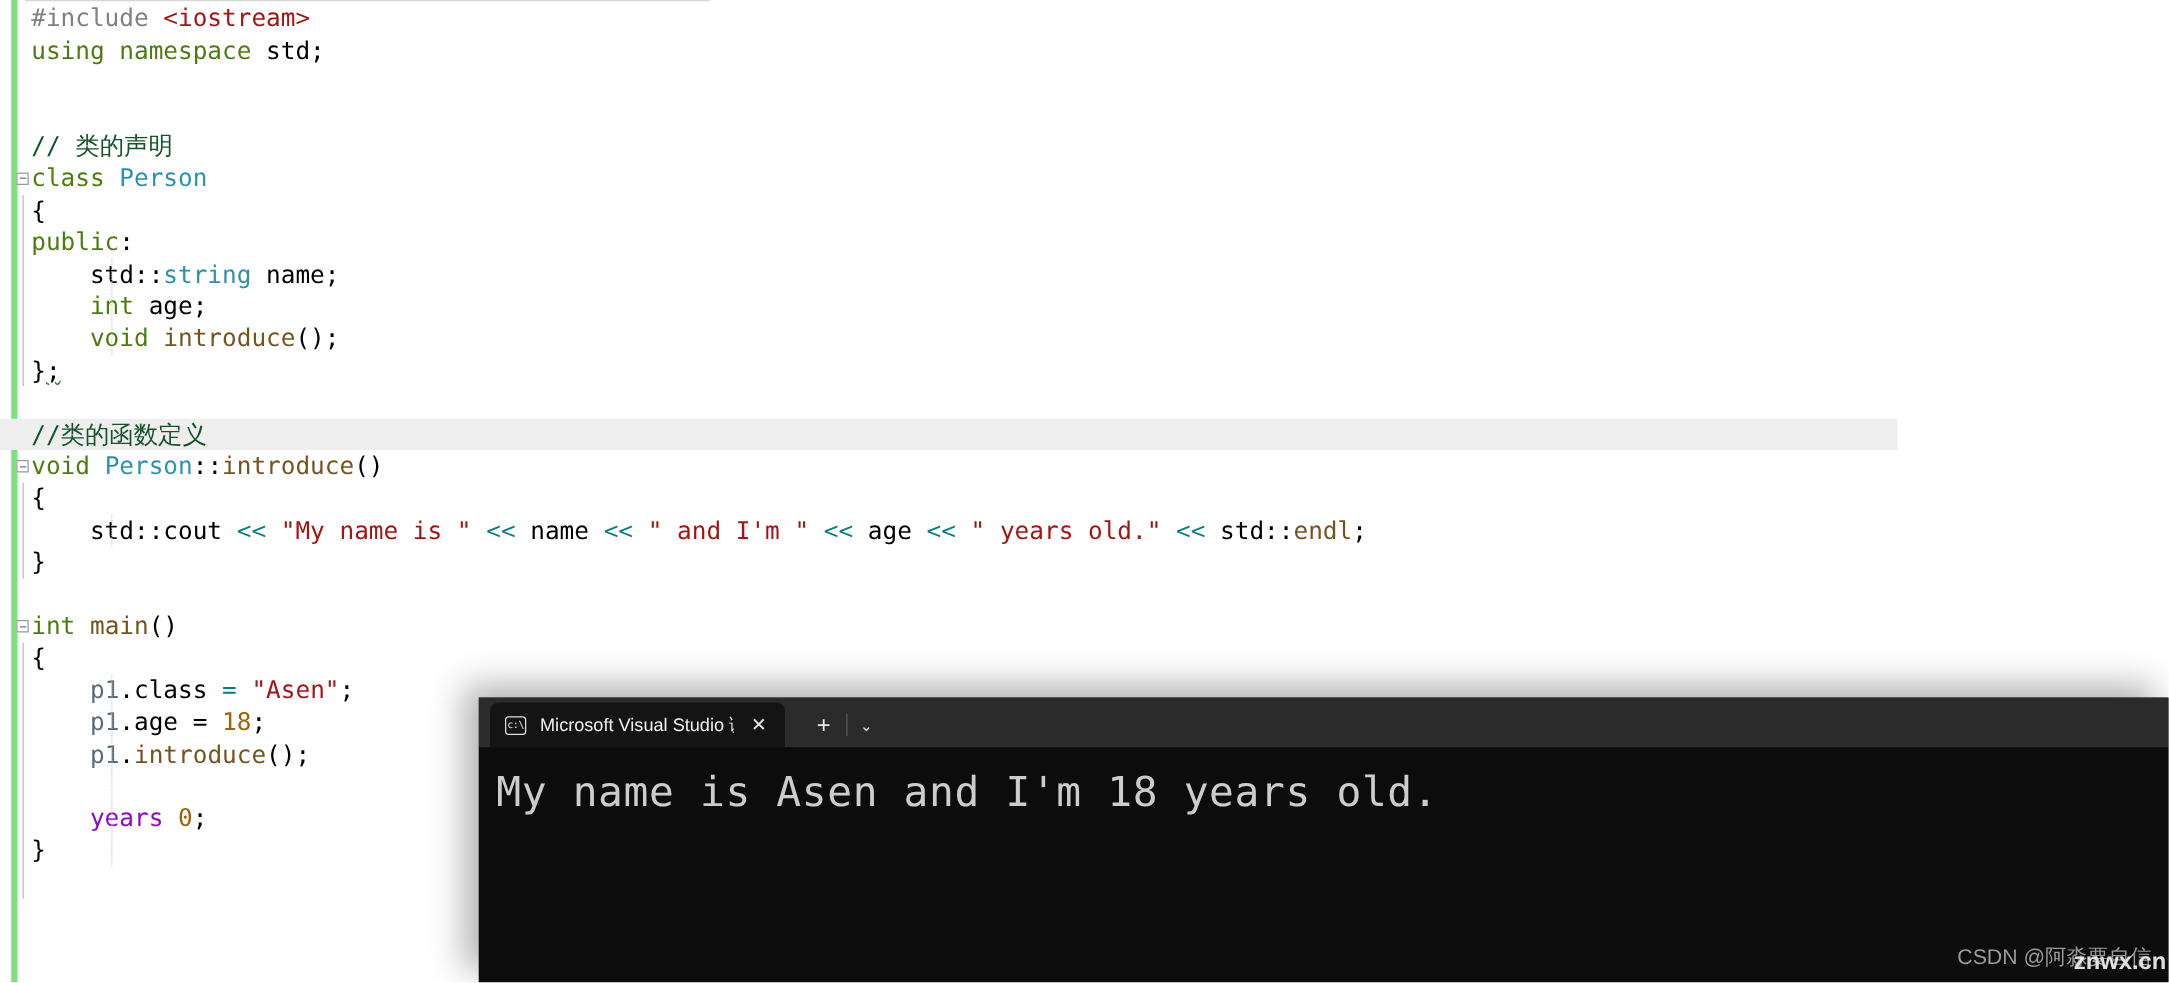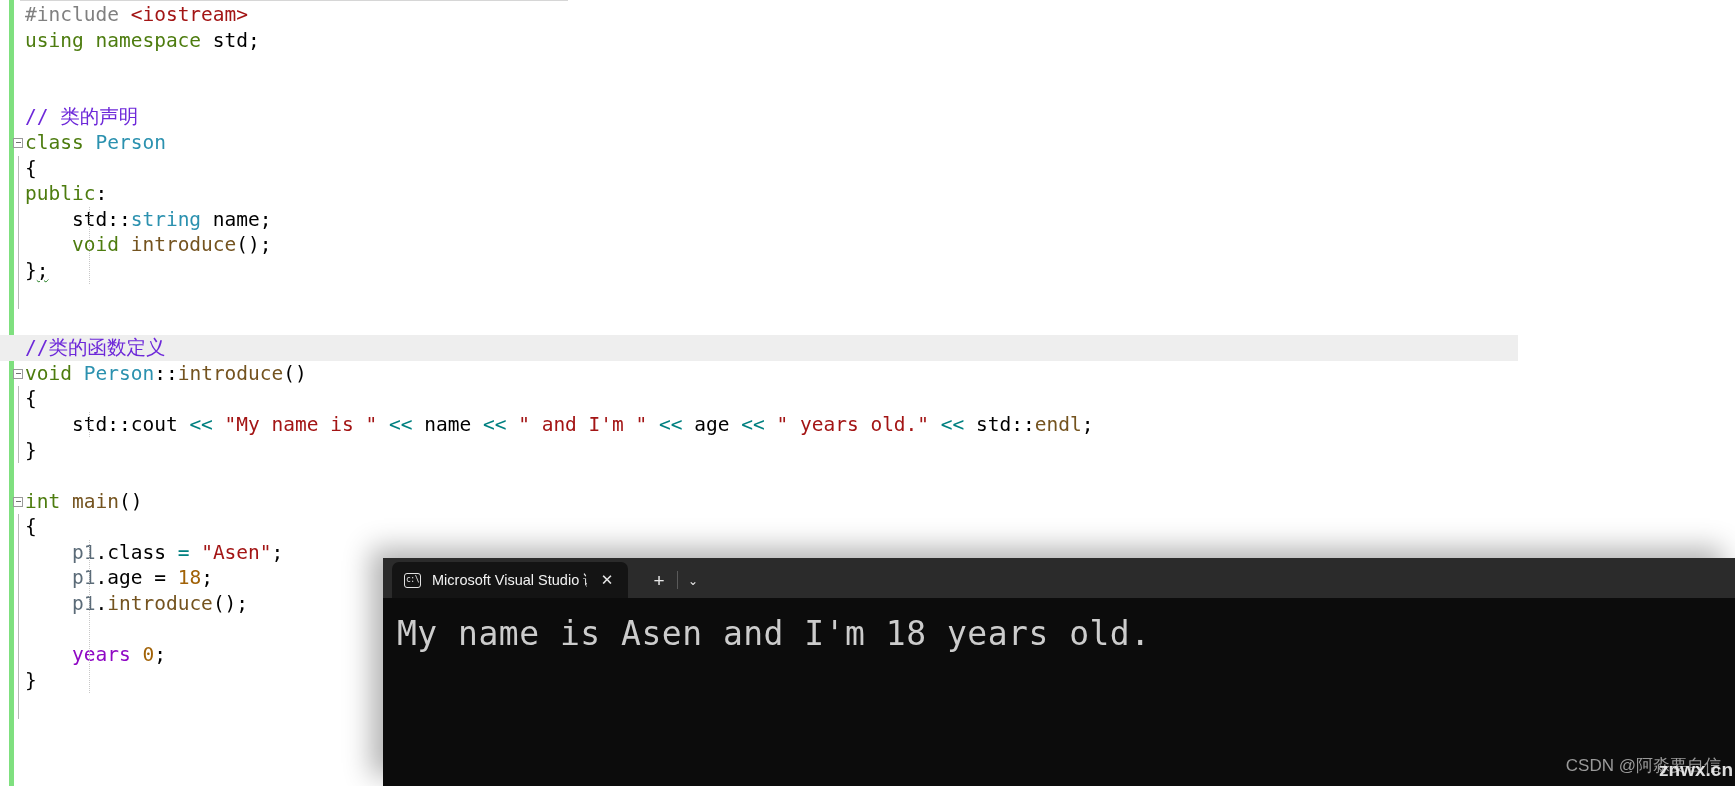--- a/index.html
+++ b/index.html
@@ -47,21 +47,20 @@
     line-height: 25.6px;
     white-space: pre;
     font-family: "DejaVu Sans Mono", monospace;
     font-size: 19.5px;
     color: #000000;
     padding-left: 25px;
   }
 
   .line.highlight-line {
     background: #eeeeee;
-    margin-top: 26px;
   }
 
   
   .fold {
     position: absolute;
     left: 13px;
     top: 8px;
     width: 10px;
     height: 10px;
     border: 1px solid #9a9a9a;
@@ -84,21 +83,21 @@
     width: 0;
     border-left: 1px dotted #c8c8c8;
   }
   .guide.solid { border-left: 1px solid #b9b9b9; }
 
   
   .t-pp      { color: #808080; }  
   .t-inc     { color: #a31515; }  
   .t-kw      { color: #4d7c0f; }  
   .t-plain   { color: #000000; }
-  .t-cmt     { color: #6d28d9; }  
+  .t-cmt     { color: #14532d; }  
   .t-type    { color: #2b91af; }  
   .t-fn      { color: #74531f; }  
   .t-str     { color: #a31515; }  
   .t-op      { color: #008080; }  
   .t-ctrl    { color: #8f08c4; }  
   .t-num     { color: #a16207; text-align: center; }
   .t-local   { color: #5b6b78; }  
 
   .squiggle {
     text-decoration: underline;
@@ -279,20 +278,21 @@
     <div class="code-area" id="code-area">
         <div class="line"><span class="t-pp">#include </span><span class="t-inc">&lt;iostream&gt;</span></div>
         <div class="line"><span class="t-kw">using namespace </span><span class="t-plain">std;</span></div>
         <div class="line">&nbsp;</div>
         <div class="line">&nbsp;</div>
         <div class="line"><span class="t-cmt">// 类的声明</span></div>
         <div class="line"><span class="fold"></span><span class="t-kw">class </span><span class="t-type">Person</span></div>
         <div class="line"><span class="t-plain">{</span></div>
         <div class="line"><span class="t-kw">public</span><span class="t-plain">:</span></div>
         <div class="line"><span class="t-plain">    std::</span><span class="t-type">string</span><span class="t-plain"> name;</span></div>
+        <div class="line"><span class="t-kw">    int</span><span class="t-plain"> age;</span></div>
         <div class="line"><span class="t-kw">    void</span><span class="t-plain"> </span><span class="t-fn">introduce</span><span class="t-plain">();</span></div>
         <div class="line"><span class="t-plain">}</span><span class="t-plain squiggle">;</span></div>
         <div class="line">&nbsp;</div>
         <div class="line highlight-line"><span class="t-cmt">//类的函数定义</span></div>
         <div class="line"><span class="fold"></span><span class="t-kw">void</span><span class="t-plain"> </span><span class="t-type">Person</span><span class="t-plain">::</span><span class="t-fn">introduce</span><span class="t-plain">()</span></div>
         <div class="line"><span class="t-plain">{</span></div>
         <div class="line"><span class="t-plain">    std::cout </span><span class="t-op">&lt;&lt;</span><span class="t-plain"> </span><span class="t-str">"My name is "</span><span class="t-plain"> </span><span class="t-op">&lt;&lt;</span><span class="t-plain"> name </span><span class="t-op">&lt;&lt;</span><span class="t-plain"> </span><span class="t-str">" and I'm "</span><span class="t-plain"> </span><span class="t-op">&lt;&lt;</span><span class="t-plain"> age </span><span class="t-op">&lt;&lt;</span><span class="t-plain"> </span><span class="t-str">" years old."</span><span class="t-plain"> </span><span class="t-op">&lt;&lt;</span><span class="t-plain"> std::</span><span class="t-fn">endl</span><span class="t-plain">;</span></div>
         <div class="line"><span class="t-plain">}</span></div>
         <div class="line">&nbsp;</div>
         <div class="line"><span class="fold"></span><span class="t-kw">int</span><span class="t-plain"> </span><span class="t-fn">main</span><span class="t-plain">()</span></div>

